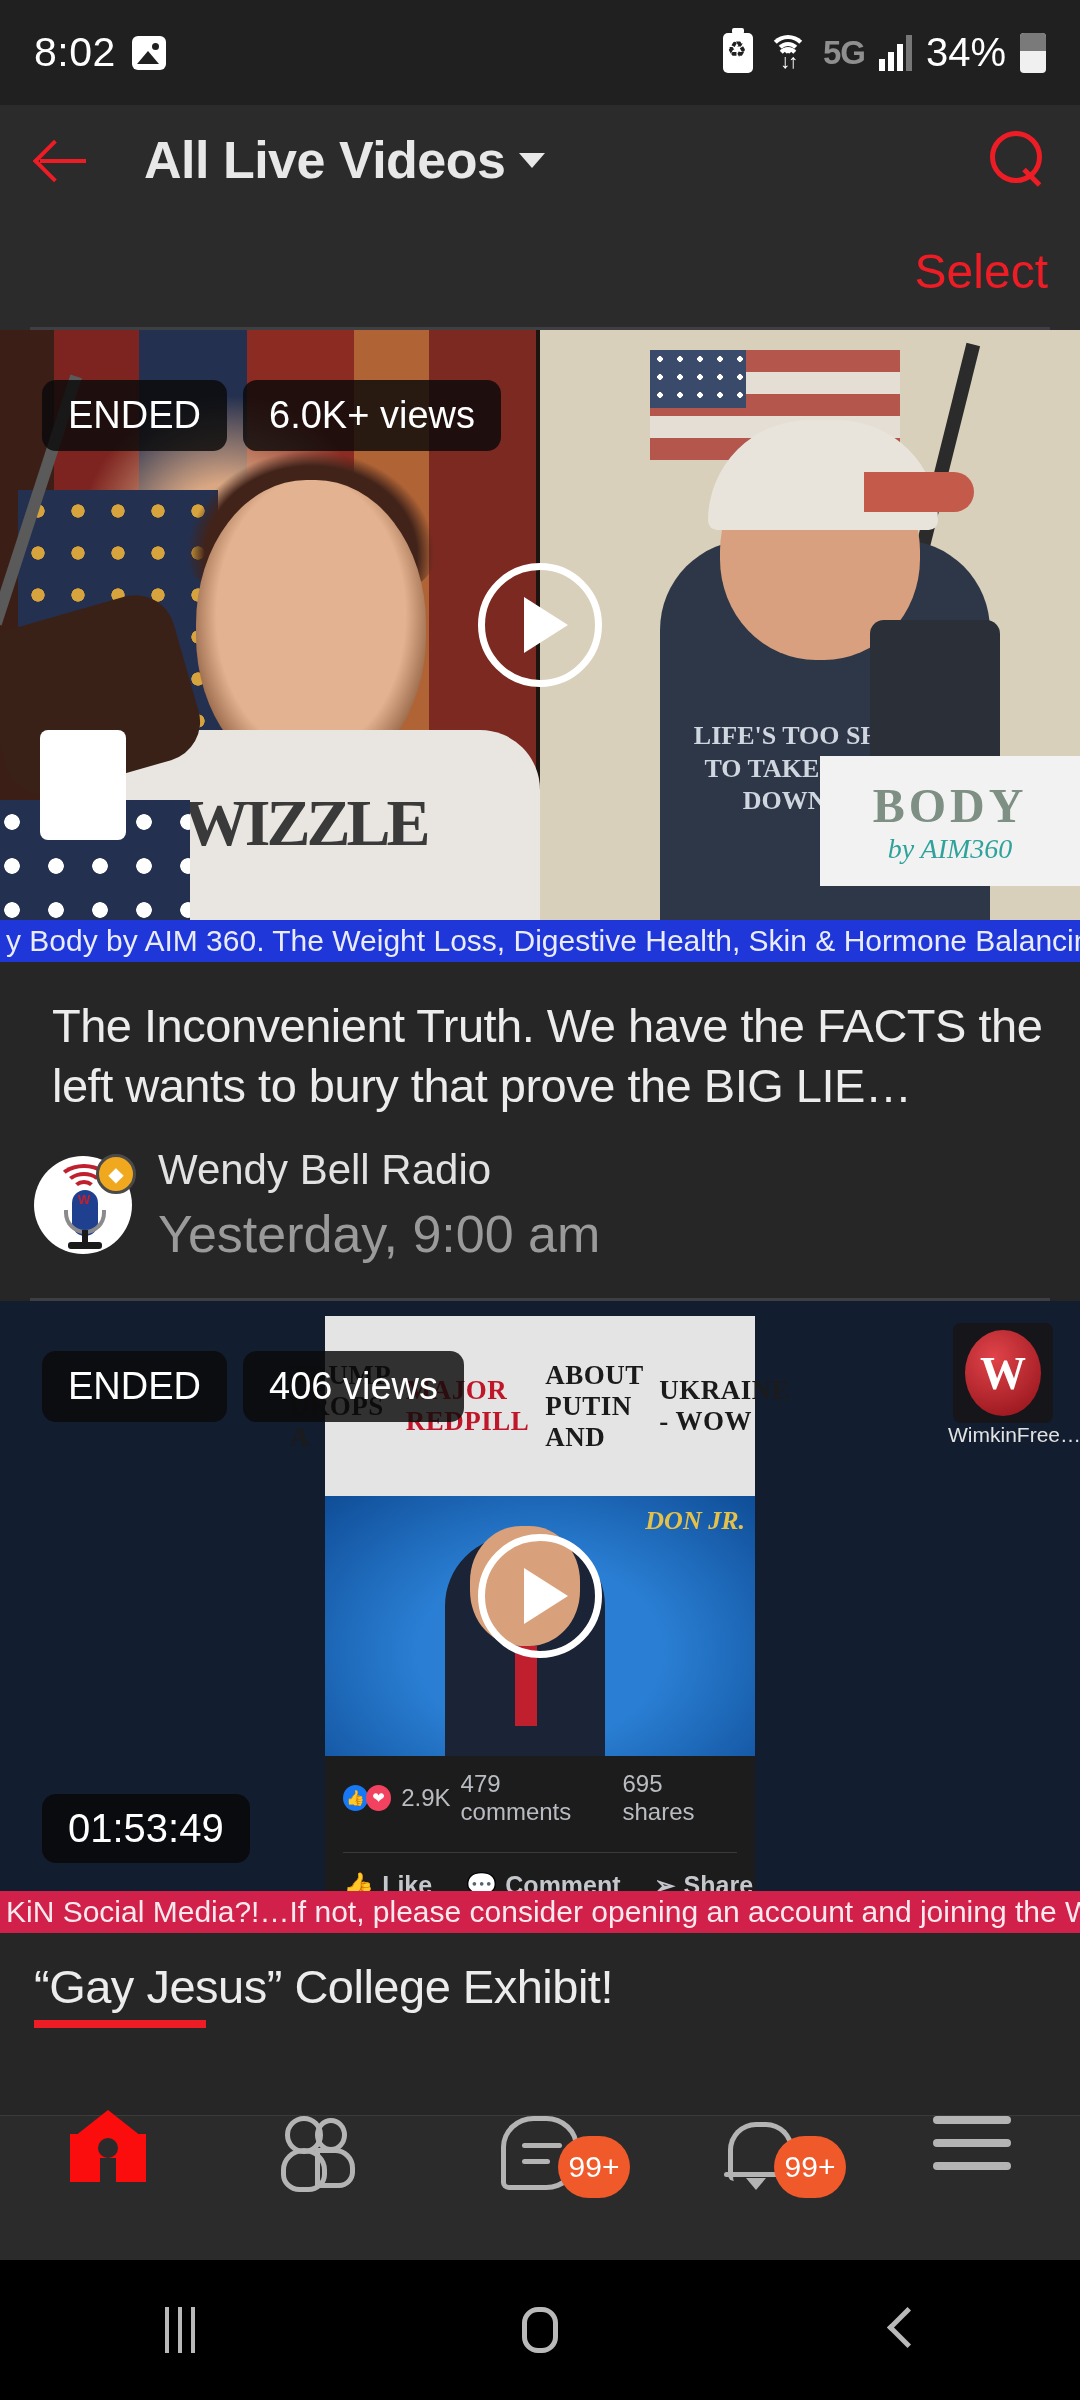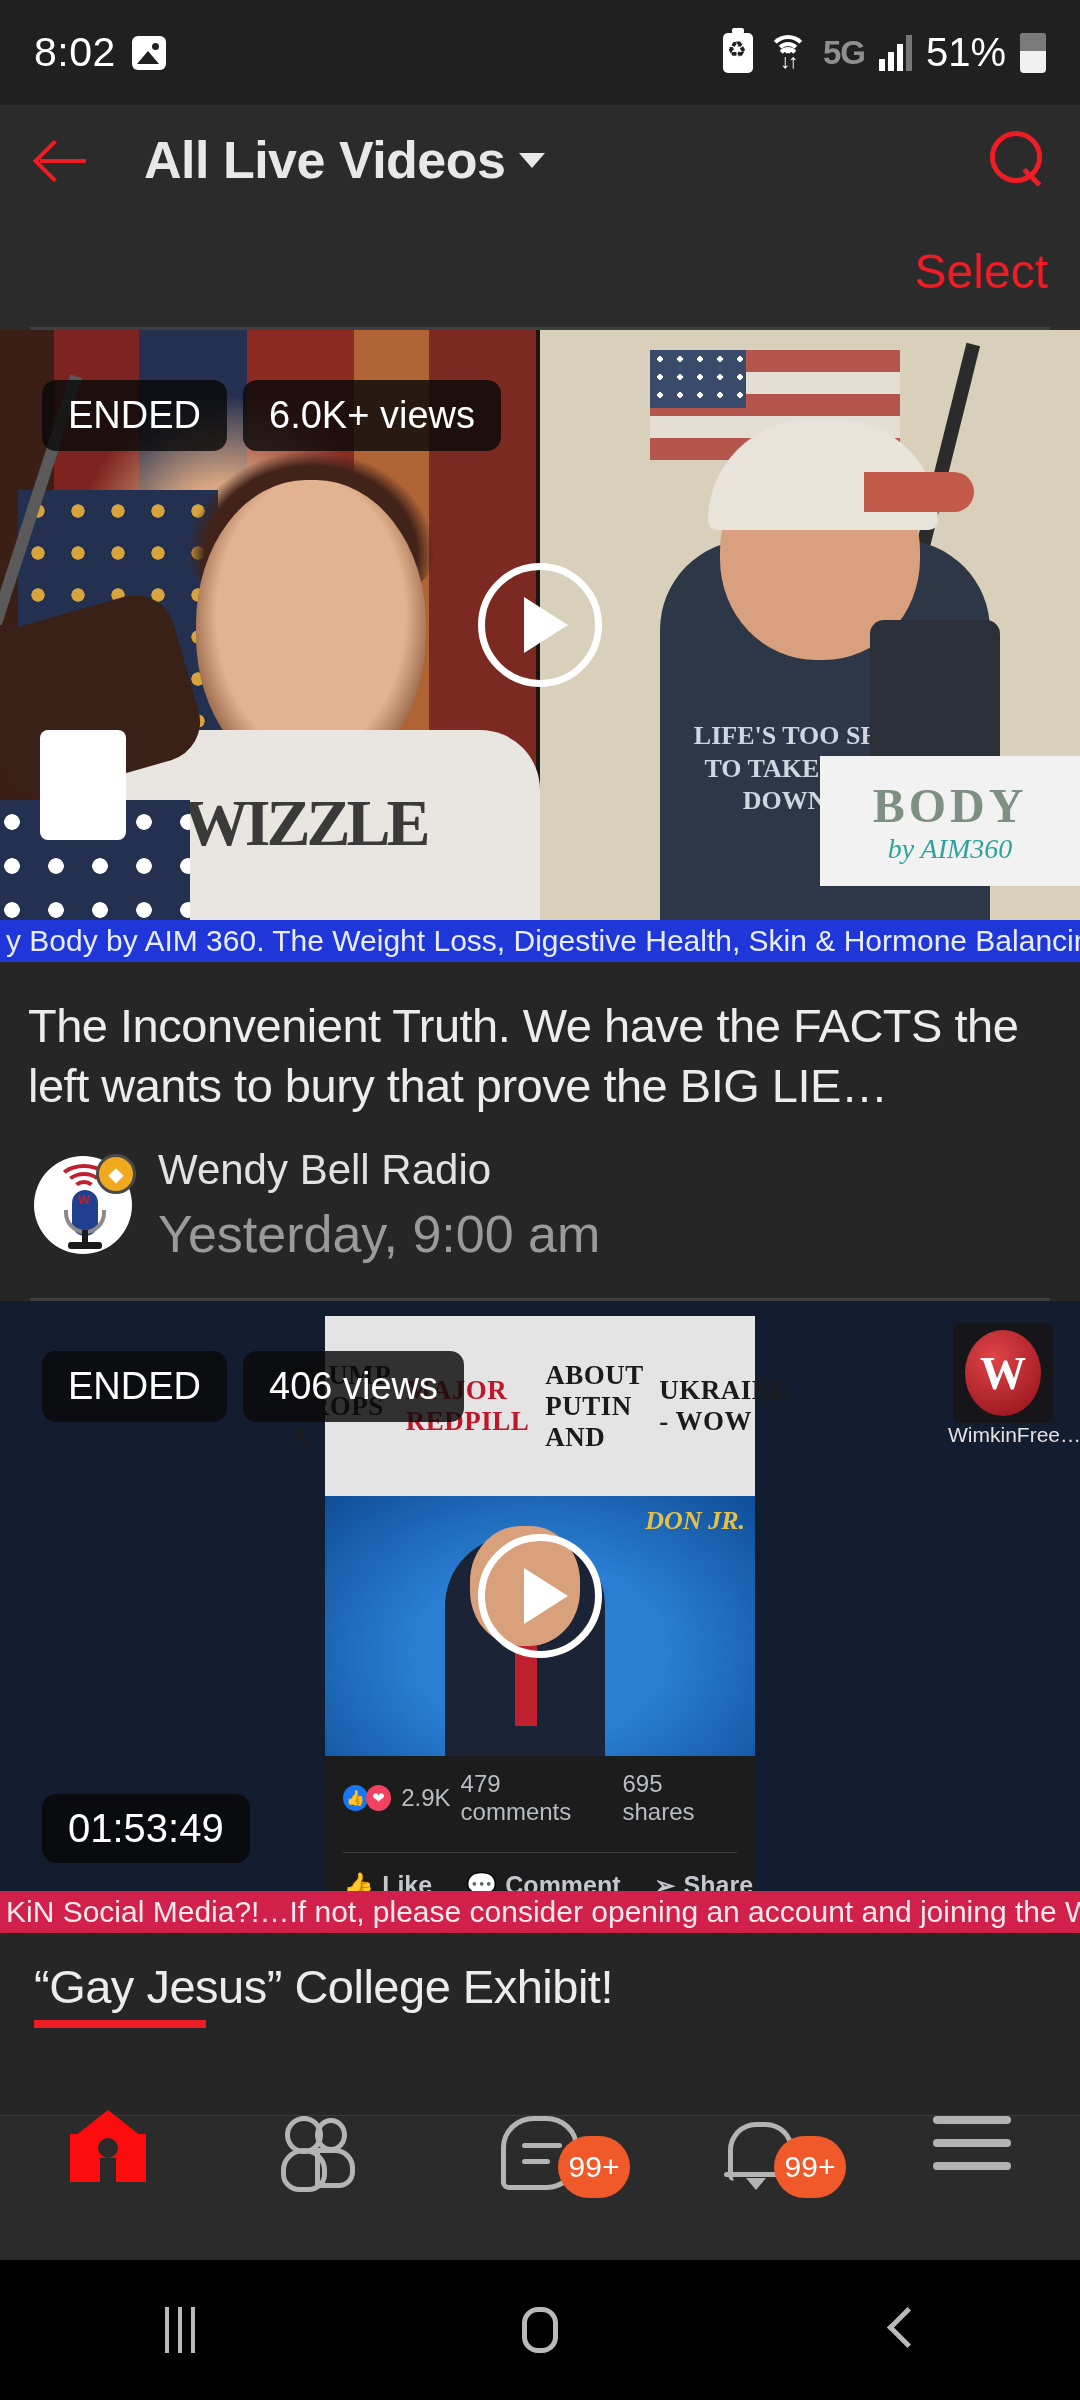--- a/index.html
+++ b/index.html
@@ -141,21 +141,21 @@
      border:7px solid #fff; border-radius:50%; z-index:6; display:flex; align-items:center; justify-content:center; cursor:pointer;}
   .play-btn::after { content:""; width:0;height:0;border-left:44px solid #fff;
      border-top:28px solid transparent; border-bottom:28px solid transparent; margin-left:12px; }
   .duration { position:absolute; left:42px; bottom:28px; background:rgba(8,8,8,0.8); color:#fff;
      font-size:40px; padding:12px 26px; border-radius:14px; z-index:5; }
   .ticker { height:42px; width:100%; display:flex; align-items:center; overflow:hidden; white-space:nowrap; }
   .ticker span { font-size:30px; font-weight:500; padding-left:6px; }
   .ticker-blue { background:#1f36d8; } .ticker-blue span { color:#e9ecff; }
   .ticker-red  { background:#d1204a; } .ticker-red span { color:#fde9ee; }
 
-  .vtitle { color:#ececec; font-size:47px; line-height:1.28; padding:34px 34px 0 28px; letter-spacing:-0.5px; }
+  .vtitle { color:#ececec; font-size:47px; line-height:1.28; padding:34px 34px 0 52px; letter-spacing:-0.5px; }
   .meta { display:flex; align-items:center; padding:30px 34px 34px 34px; gap:26px; }
   .avatar { width:98px; height:98px; border-radius:50%; background:#fff; position:relative; flex:none; }
   .avatar .mic { position:absolute; left:38px; top:34px; width:26px; height:46px; border-radius:14px; background:#1f3f8f;}
   .avatar .mic::after{content:"W";position:absolute;left:6px;top:2px;color:#c0202e;font-size:13px;font-weight:bold;}
   .avatar .arc { position:absolute; left:30px; top:54px; width:42px; height:24px; border:4px solid #8b8b8b; border-top:none; border-radius:0 0 22px 22px;}
   .avatar .stem{ position:absolute; left:48px; top:74px; width:6px; height:14px; background:#1a1a1a;}
   .avatar .base{ position:absolute; left:34px; top:86px; width:34px; height:7px; background:#1a1a1a; border-radius:3px;}
   .avatar .w1,.avatar .w2,.avatar .w3{position:absolute;border:4px solid #c0202e;border-bottom-color:transparent;border-left-color:transparent;border-right-color:transparent;border-radius:50%;}
   .avatar .w1{left:22px;top:8px;width:56px;height:40px;}
   .avatar .w2{left:30px;top:16px;width:40px;height:30px;}
@@ -221,21 +221,21 @@
           <span class="w3"></span>
         <span class="arrows">↓↑</span>
       </span>
       <span class="sb-5g">5G</span>
       <span class="ic-sig">
           <i></i>
           <i></i>
           <i></i>
           <i></i>
         </span>
-      <span class="sb-pct">51%</span>
+      <span class="sb-pct">34%</span>
       <span class="ic-batt">
           <i></i>
         </span>
     </div>
   </div>
 
   <div class="appbar">
     <div class="appbar-row1">
       <div class="back-arrow"></div>
       <div class="appbar-title">

